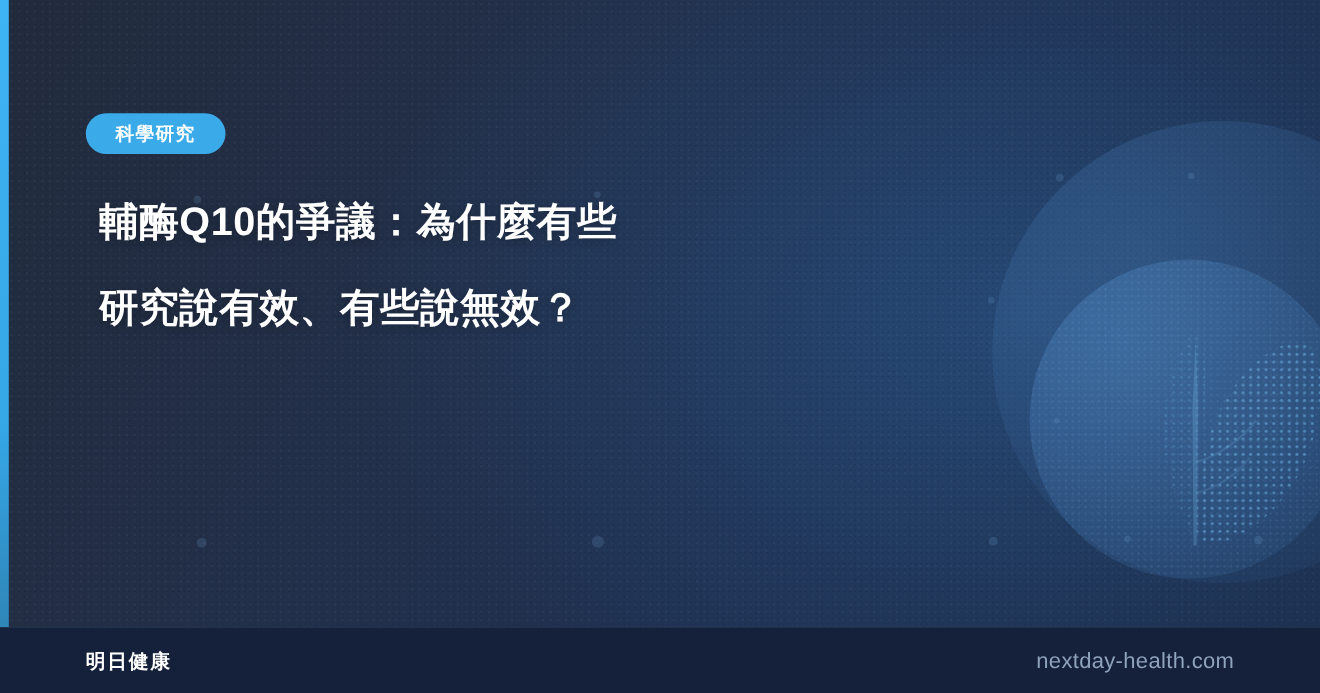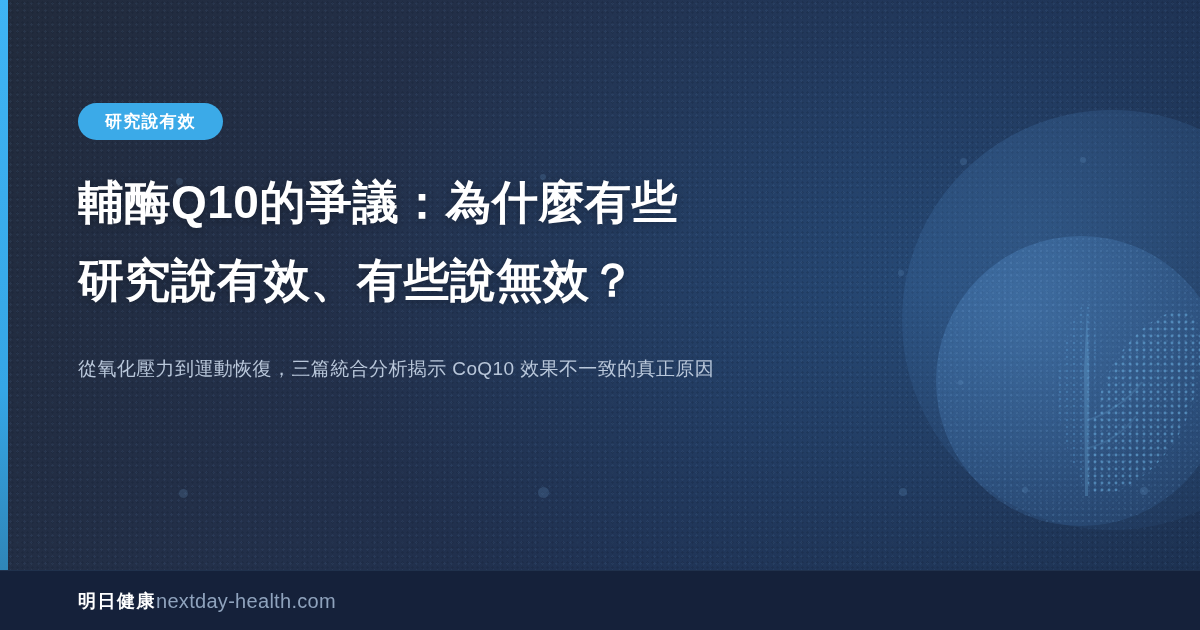--- a/index.html
+++ b/index.html
@@ -96,26 +96,27 @@
     background:#3BAAE8;
     color:#ffffff;
     font-size:17px;
     font-weight:bold;
     letter-spacing:1.2px;
   }
 
   .title {
     margin-top:23px;
     color:#ffffff;
-    font-size:46px;
+    font-size:36px;
     font-weight:bold;
     line-height:78px;
     letter-spacing:0.5px;
     text-shadow:0 2px 10px rgba(0,0,0,0.30);
     white-space:pre-line;
+    margin-left:12px;
   }
 
   .subtitle {
     margin-top:35px;
     color:#b9c7da;
     font-size:19px;
     font-weight:normal;
     line-height:30px;
     letter-spacing:0.4px;
   }
@@ -126,20 +127,21 @@
     left:0; bottom:0;
     width:1200px; height:60px;
     background:#15213a;
     border-top:1px solid rgba(115,165,215,0.12);
     z-index:6;
   }
   .footer-inner {
     position:relative;
     width:1200px; height:60px;
     display:flex; align-items:center;
+    justify-content:space-between;
     padding:0 78px;
   }
   .brand {
     color:#ffffff;
     font-size:18px;
     font-weight:bold;
     letter-spacing:1.5px;
   }
   .site-url {
     color:#8fa3bd;
@@ -190,24 +192,23 @@
   <div class="particle" style="left:1080px;top:157px;width:6px;height:6px;"></div>
   <div class="particle" style="left:898px;top:270px;width:6px;height:6px;"></div>
   <div class="particle" style="left:958px;top:380px;width:5px;height:5px;"></div>
   <div class="particle" style="left:899px;top:488px;width:8px;height:8px;"></div>
   <div class="particle" style="left:1140px;top:487px;width:8px;height:8px;"></div>
   <div class="particle" style="left:1022px;top:487px;width:6px;height:6px;"></div>
 
   <div class="accent-bar"></div>
 
   <div class="content">
-    <div class="badge">研究說有效</div>
+    <div class="badge">科學研究</div>
     <h1 class="title">輔酶Q10的爭議：為什麼有些
 研究說有效、有些說無效？</h1>
-    <p class="subtitle">從氧化壓力到運動恢復，三篇統合分析揭示 CoQ10 效果不一致的真正原因</p>
   </div>
 
   <div class="footer">
     <div class="footer-inner">
       <span class="brand">明日健康</span>
       <span class="site-url">nextday-health.com</span>
     </div>
   </div>
 
 </div>

